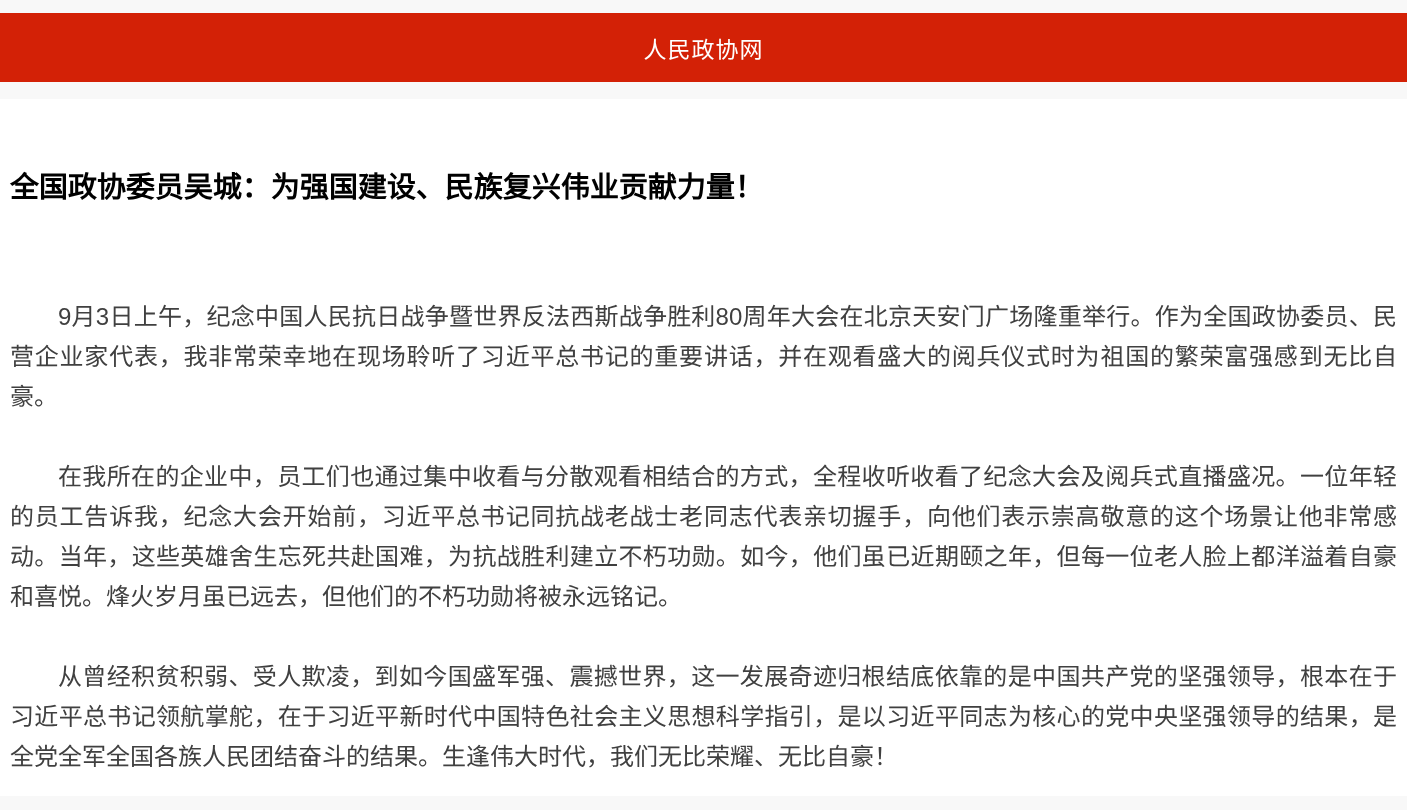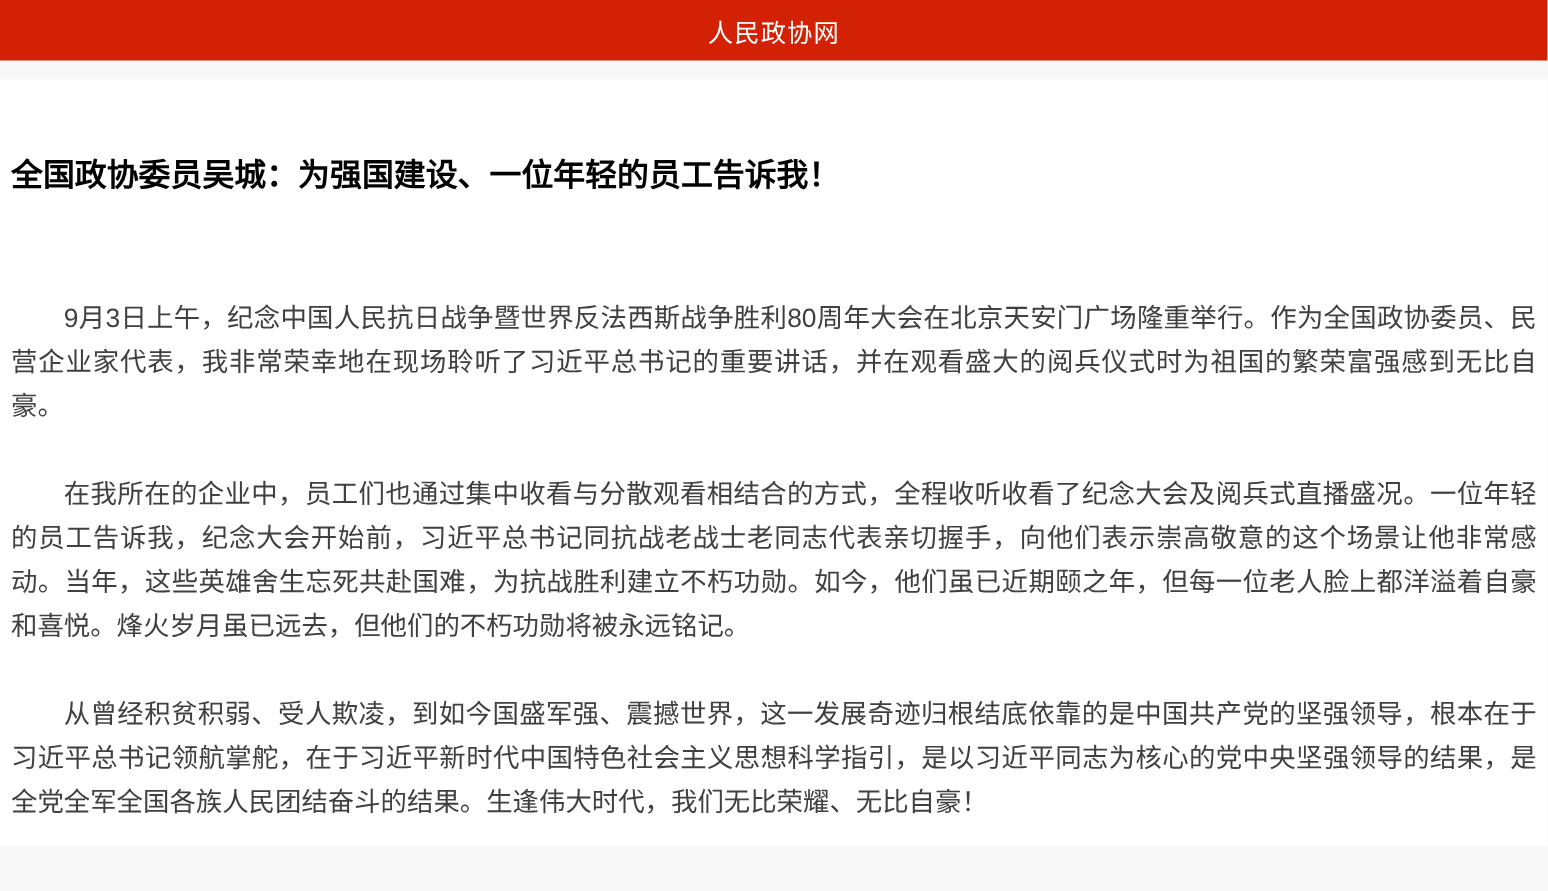--- a/index.html
+++ b/index.html
@@ -9,21 +9,22 @@
     font-family: "Liberation Sans", "DejaVu Sans", sans-serif;
   }
   .page {
     width: 1407px;
     height: 810px;
     overflow: hidden;
     background: #f8f8f8;
   }
   
   .site-header {
-    height: 55px;
+    margin-top: 13px;
+    height: 69px;
     background: #d32106;
     display: flex;
     align-items: center;
     justify-content: center;
   }
   .site-name {
     color: #ffffff;
     font-size: 23px;
     letter-spacing: 1px;
     cursor: pointer;
@@ -60,21 +61,21 @@
 </head>
 <body>
 
 <div class="page">
 
   <header class="site-header">
     <span class="site-name">人民政协网</span>
   </header>
 
   <main class="content">
-    <h1 class="article-title">全国政协委员吴城：为强国建设、一位年轻的员工告诉我！</h1>
+    <h1 class="article-title">全国政协委员吴城：为强国建设、民族复兴伟业贡献力量！</h1>
 
     <div class="article-body">
       <p class="first">9月3日上午，纪念中国人民抗日战争暨世界反法西斯战争胜利80周年大会在北京天安门广场隆重举行。作为全国政协委员、民营企业家代表，我非常荣幸地在现场聆听了习近平总书记的重要讲话，并在观看盛大的阅兵仪式时为祖国的繁荣富强感到无比自豪。</p>
       <p>在我所在的企业中，员工们也通过集中收看与分散观看相结合的方式，全程收听收看了纪念大会及阅兵式直播盛况。一位年轻的员工告诉我，纪念大会开始前，习近平总书记同抗战老战士老同志代表亲切握手，向他们表示崇高敬意的这个场景让他非常感动。当年，这些英雄舍生忘死共赴国难，为抗战胜利建立不朽功勋。如今，他们虽已近期颐之年，但每一位老人脸上都洋溢着自豪和喜悦。烽火岁月虽已远去，但他们的不朽功勋将被永远铭记。</p>
       <p>从曾经积贫积弱、受人欺凌，到如今国盛军强、震撼世界，这一发展奇迹归根结底依靠的是中国共产党的坚强领导，根本在于习近平总书记领航掌舵，在于习近平新时代中国特色社会主义思想科学指引，是以习近平同志为核心的党中央坚强领导的结果，是全党全军全国各族人民团结奋斗的结果。生逢伟大时代，我们无比荣耀、无比自豪！</p>
     </div>
   </main>
 
 </div>
 

